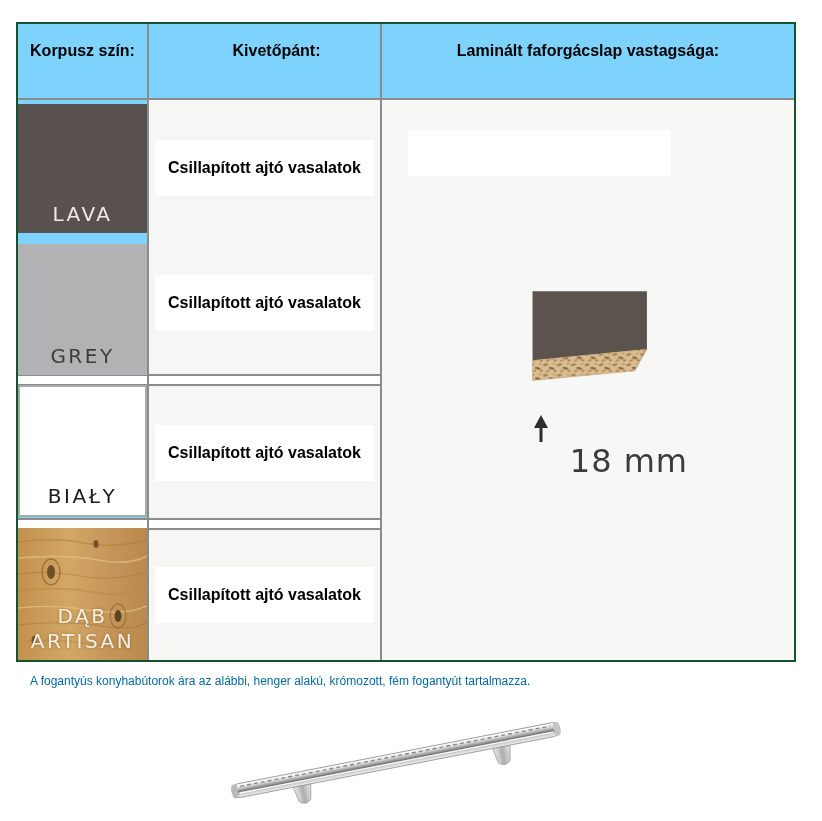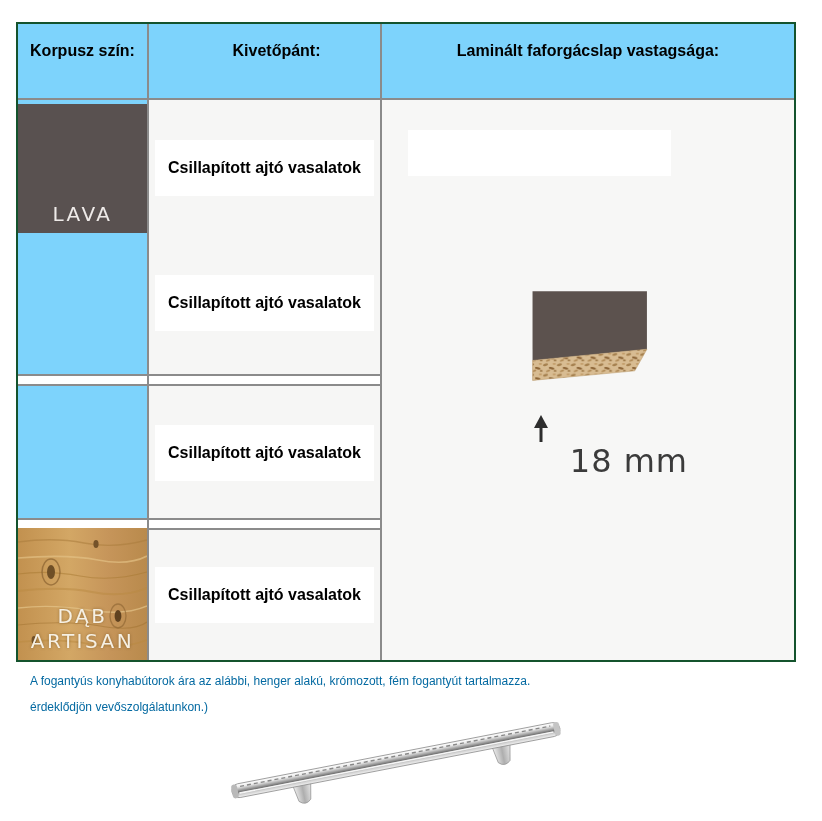--- a/index.html
+++ b/index.html
@@ -122,20 +122,26 @@
     </div>
     <div class="hinge-text t3">
       <div class="patch-box">Csillapított ajtó vasalatok</div>
     </div>
     <div class="hinge-text t4">
       <div class="patch-box">Csillapított ajtó vasalatok</div>
     </div>
 
     <div class="swatch lava" style="background-color: rgb(89, 81, 80);">
       <div class="label">LAVA</div>
+    </div>
+    <div class="swatch grey" style="background-color: rgb(178, 178, 180);">
+      <div class="label">GREY</div>
+    </div>
+    <div class="swatch bialy">
+      <div class="label">BIAŁY</div>
     </div>
     <div class="swatch dab" style="background-color: rgb(197, 154, 94);">
       <svg viewBox="0 0 129 132" preserveAspectRatio="none">
         <defs>
           <linearGradient id="woodG" x1="0" y1="0" x2="1" y2="0">
             <stop offset="0" stop-color="#c2914f"></stop>
               <stop offset="0.4" stop-color="#d3a765"></stop>
             <stop offset="0.7" stop-color="#c6955a"></stop>
               <stop offset="1" stop-color="#b98a4c"></stop>
           </linearGradient>
@@ -157,21 +163,20 @@
       </svg>
       <div class="label">DĄB ARTISAN</div>
     </div>
 
     <div class="vline a"></div>
     <div class="vline b"></div>
   </div>
 
   <div class="footer">
     <div>A fogantyús konyhabútorok ára az alábbi, henger alakú, krómozott, fém fogantyút tartalmazza.</div>
-    <div>érdeklődjön vevőszolgálatunkon.)</div>
   </div>
 
   <svg class="handle-svg" viewBox="0 0 390 105">
     <defs>
       <linearGradient id="barG" x1="0" y1="0" x2="0" y2="1">
         <stop offset="0" stop-color="#ffffff"></stop>
           <stop offset="0.22" stop-color="#ececec"></stop>
         <stop offset="0.45" stop-color="#a5a5a5"></stop>
           <stop offset="0.6" stop-color="#707070"></stop>
         <stop offset="0.78" stop-color="#cfcfcf"></stop>

